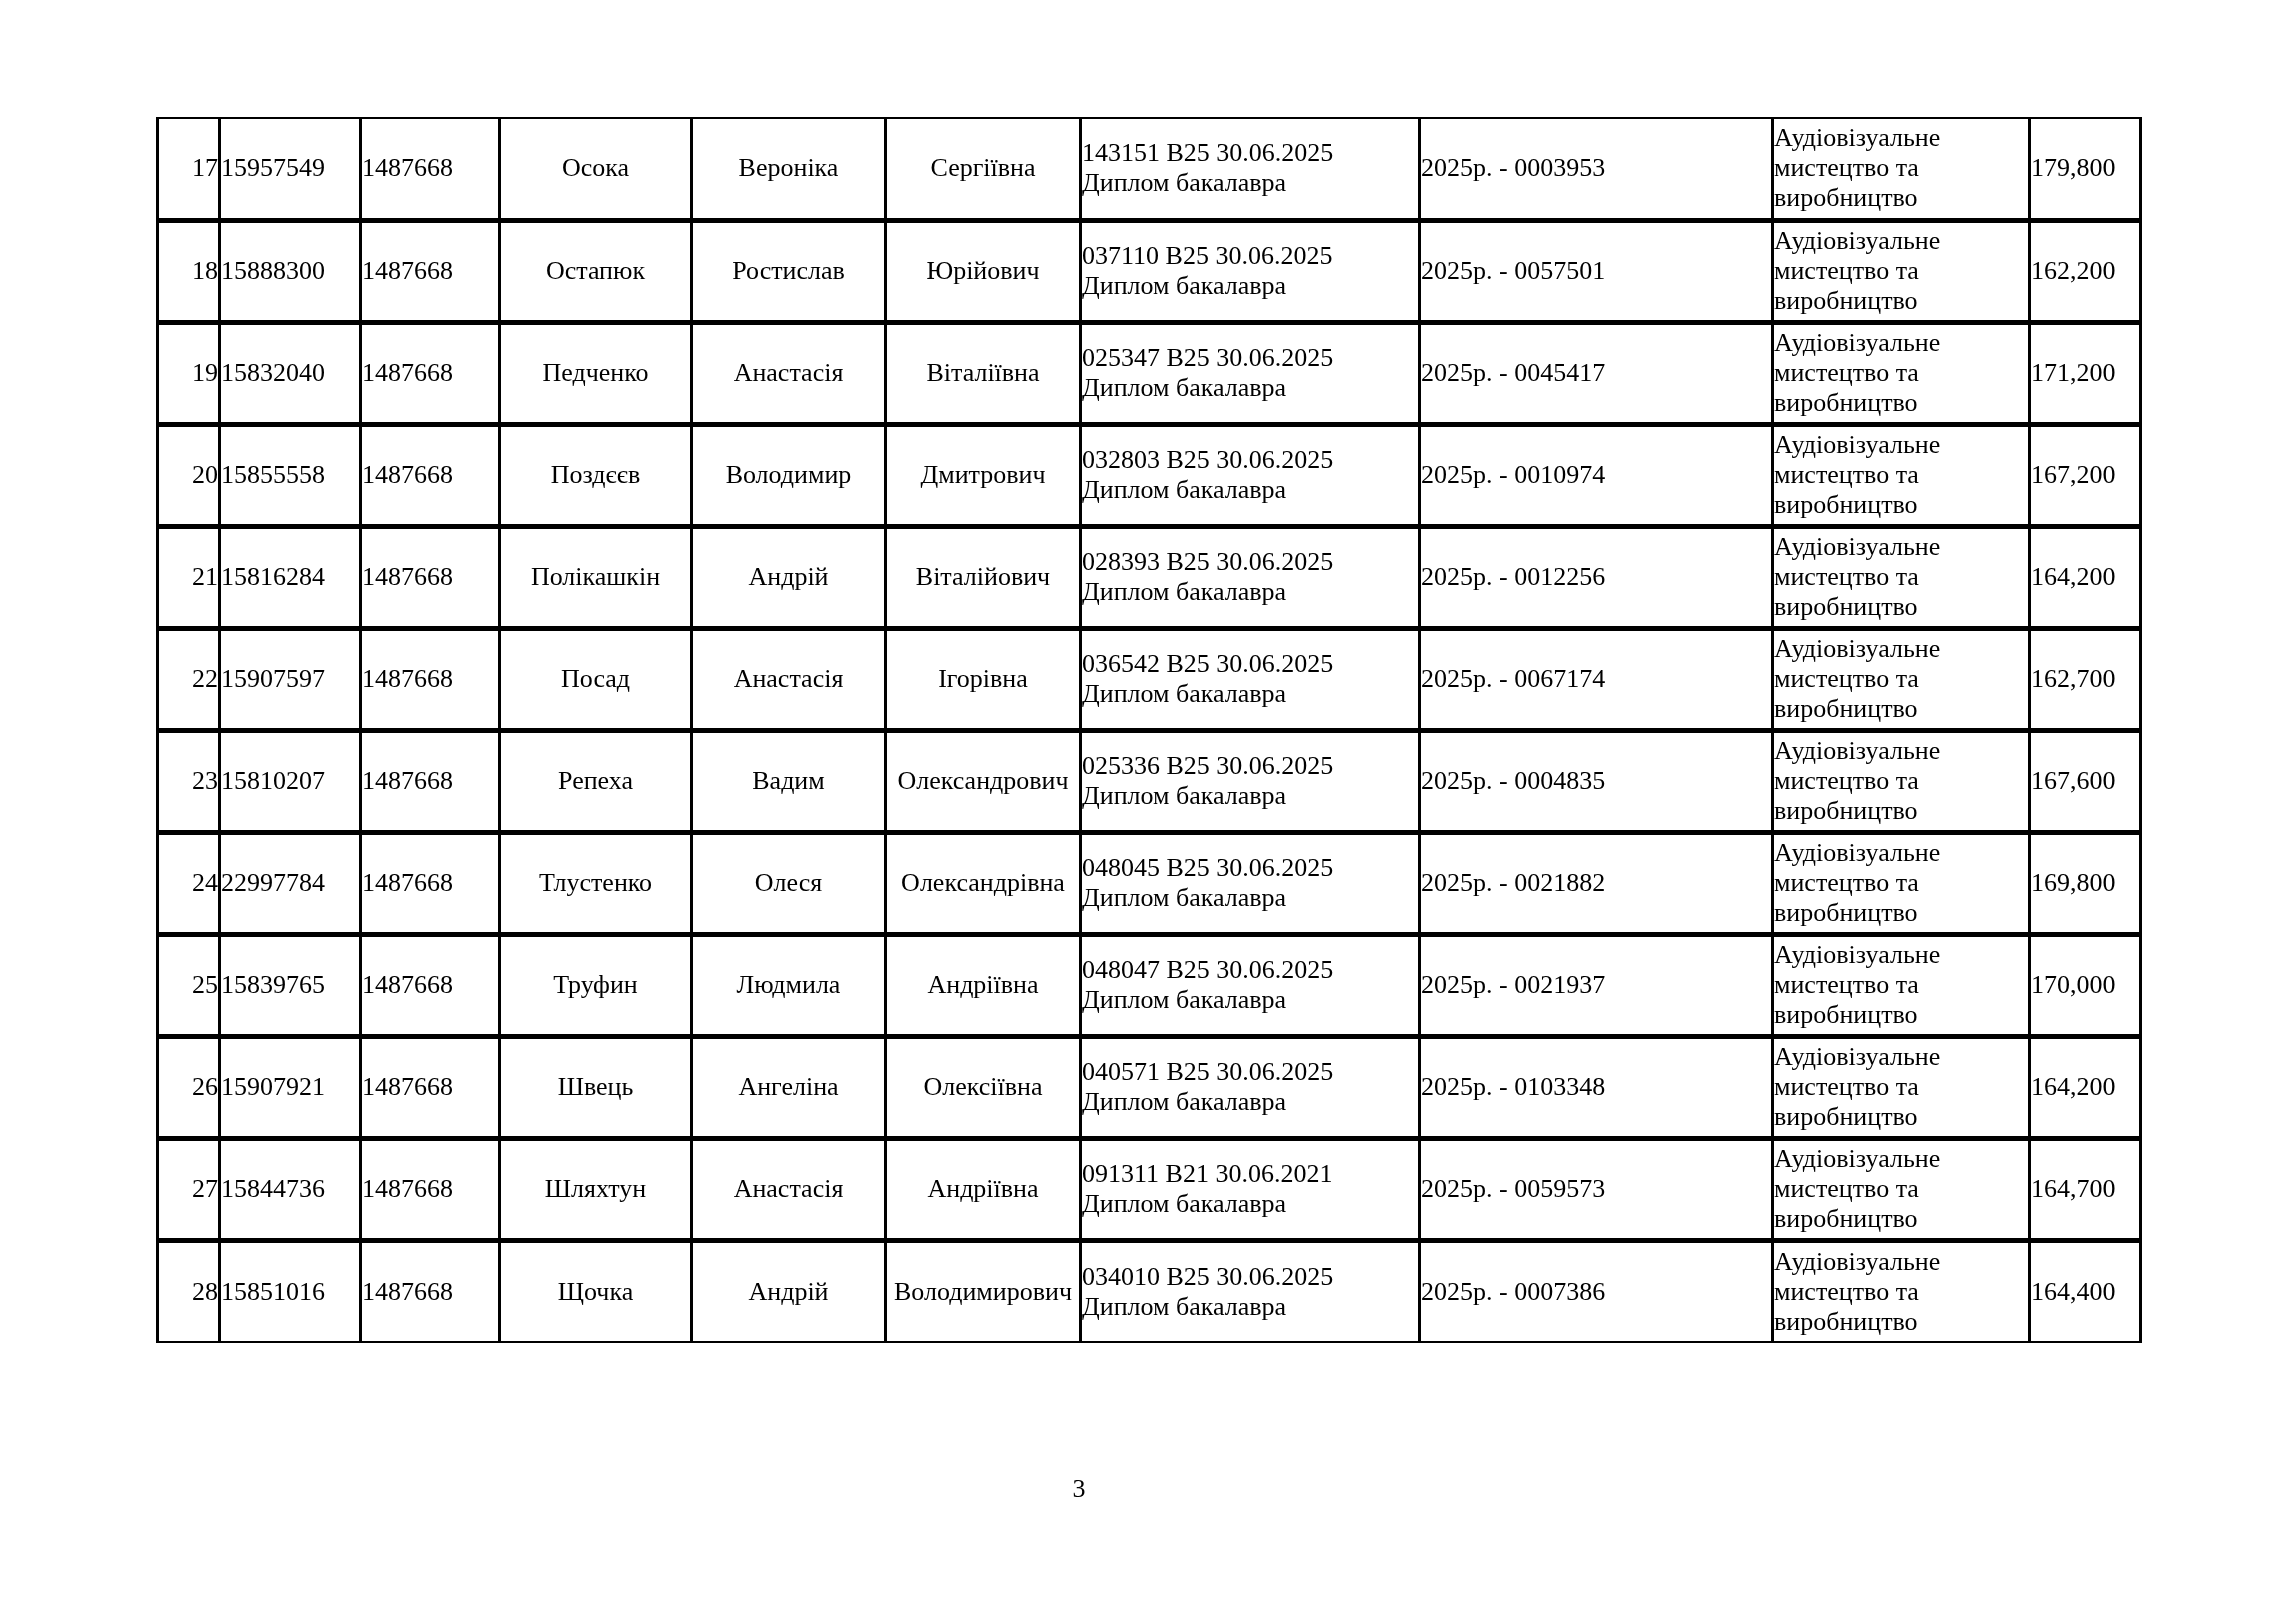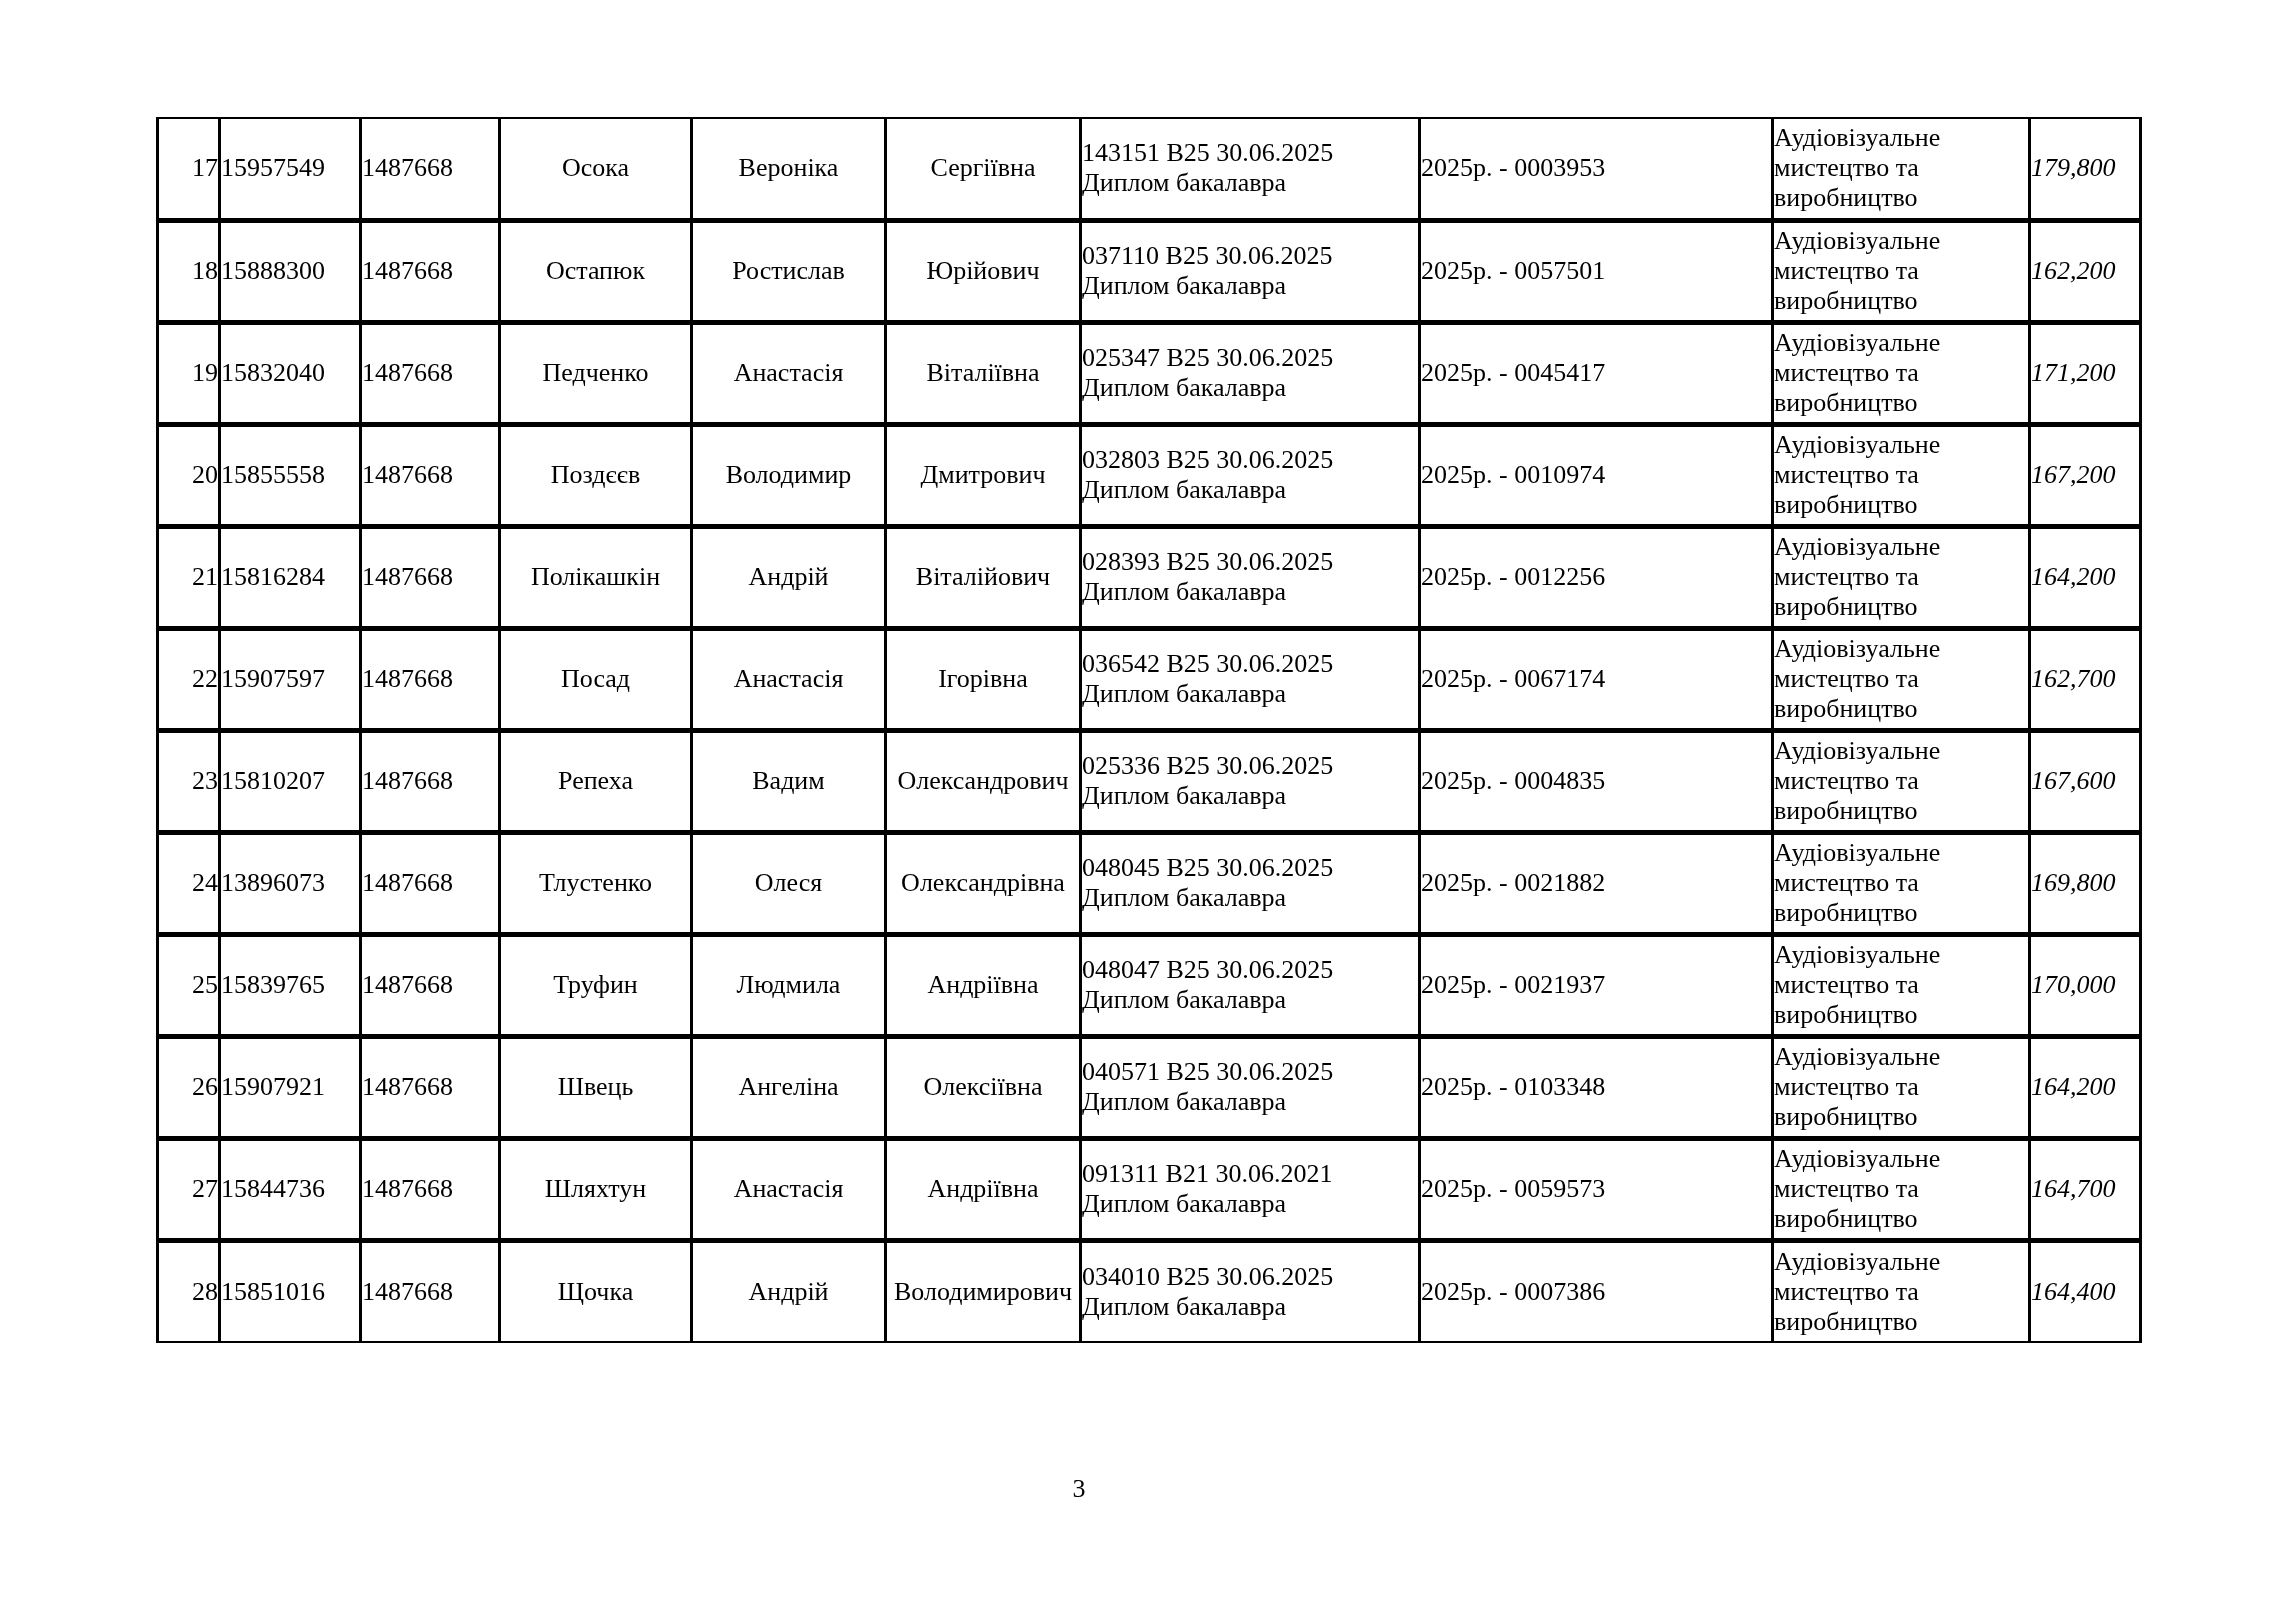--- a/index.html
+++ b/index.html
@@ -29,21 +29,21 @@
   table.results tr { height:102px; }
   table.results tr:not(:first-child) td { border-top:5.2px solid #000; }
   table.results tr:first-child td { border-top:2.6px solid #000; }
   table.results tr:last-child td { border-bottom:2.6px solid #000; }
 
   td.c-no   { text-align:right; }
   td.c-id   { text-align:left; padding-right:9.2px; }
   td.c-code { text-align:left; }
   td.c-text { text-align:center; padding-left:5.2px; padding-right:2.6px; overflow-wrap:break-word; }
   td.c-top  { vertical-align:top; text-align:left; padding:6.5px 3.9px 0 5.2px; overflow-wrap:break-word; }
-  td.c-score{ padding-left:11.8px;font-style:italic; }
+  td.c-score{ padding-left:11.8px; }
 
   .page-number {
     position:absolute;
     left:1053px; top:1474px;
     width:52px;
     text-align:center;
     font-size:26px;
     line-height:30px;
   }
 </style>
@@ -166,21 +166,21 @@
       <td class="c-top">
         <div>025336 В25 30.06.2025</div>
         <div>Диплом бакалавра</div>
       </td>
       <td class="c-top">2025р. - 0004835</td>
       <td class="c-top">Аудіовізуальне мистецтво та виробництво</td>
       <td class="c-top c-score">167,600</td>
     </tr>
         <tr>
       <td class="c-no">24</td>
-      <td class="c-id">13896073</td>
+      <td class="c-id">22997784</td>
       <td class="c-code">1487668</td>
       <td class="c-text">Тлустенко</td>
       <td class="c-text">Олеся</td>
       <td class="c-text">Олександрівна</td>
       <td class="c-top">
         <div>048045 В25 30.06.2025</div>
         <div>Диплом бакалавра</div>
       </td>
       <td class="c-top">2025р. - 0021882</td>
       <td class="c-top">Аудіовізуальне мистецтво та виробництво</td>

